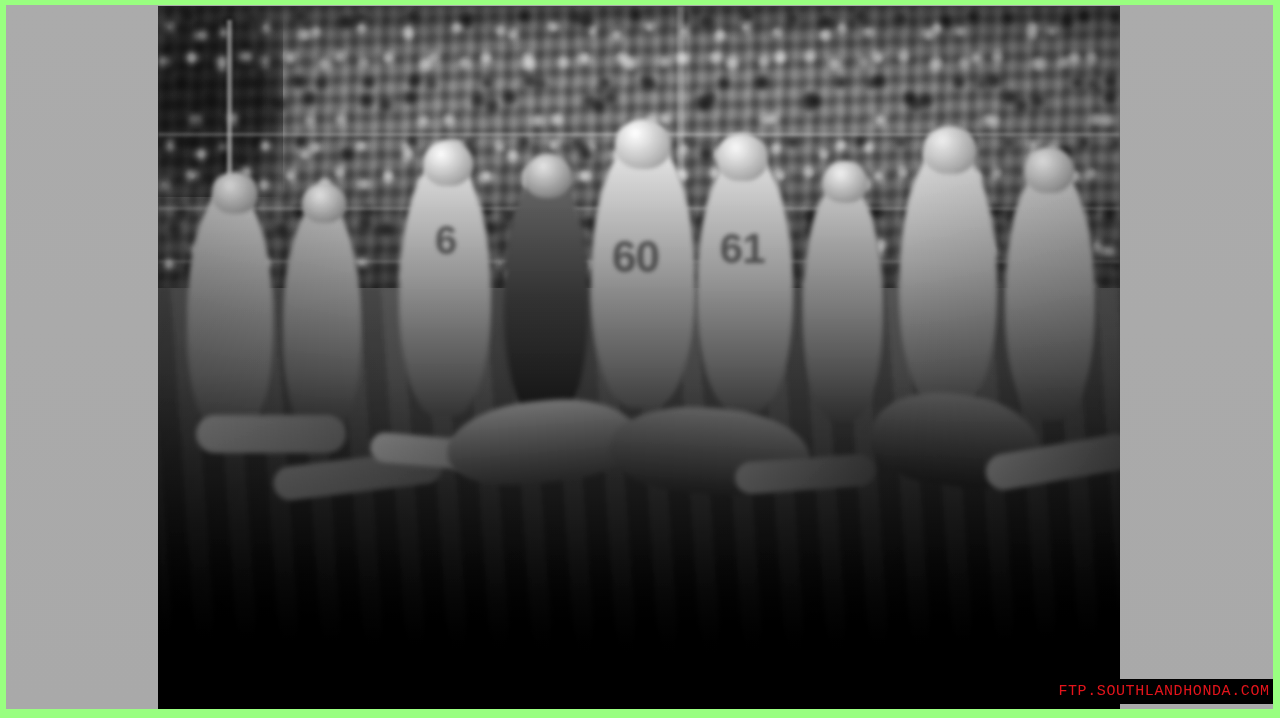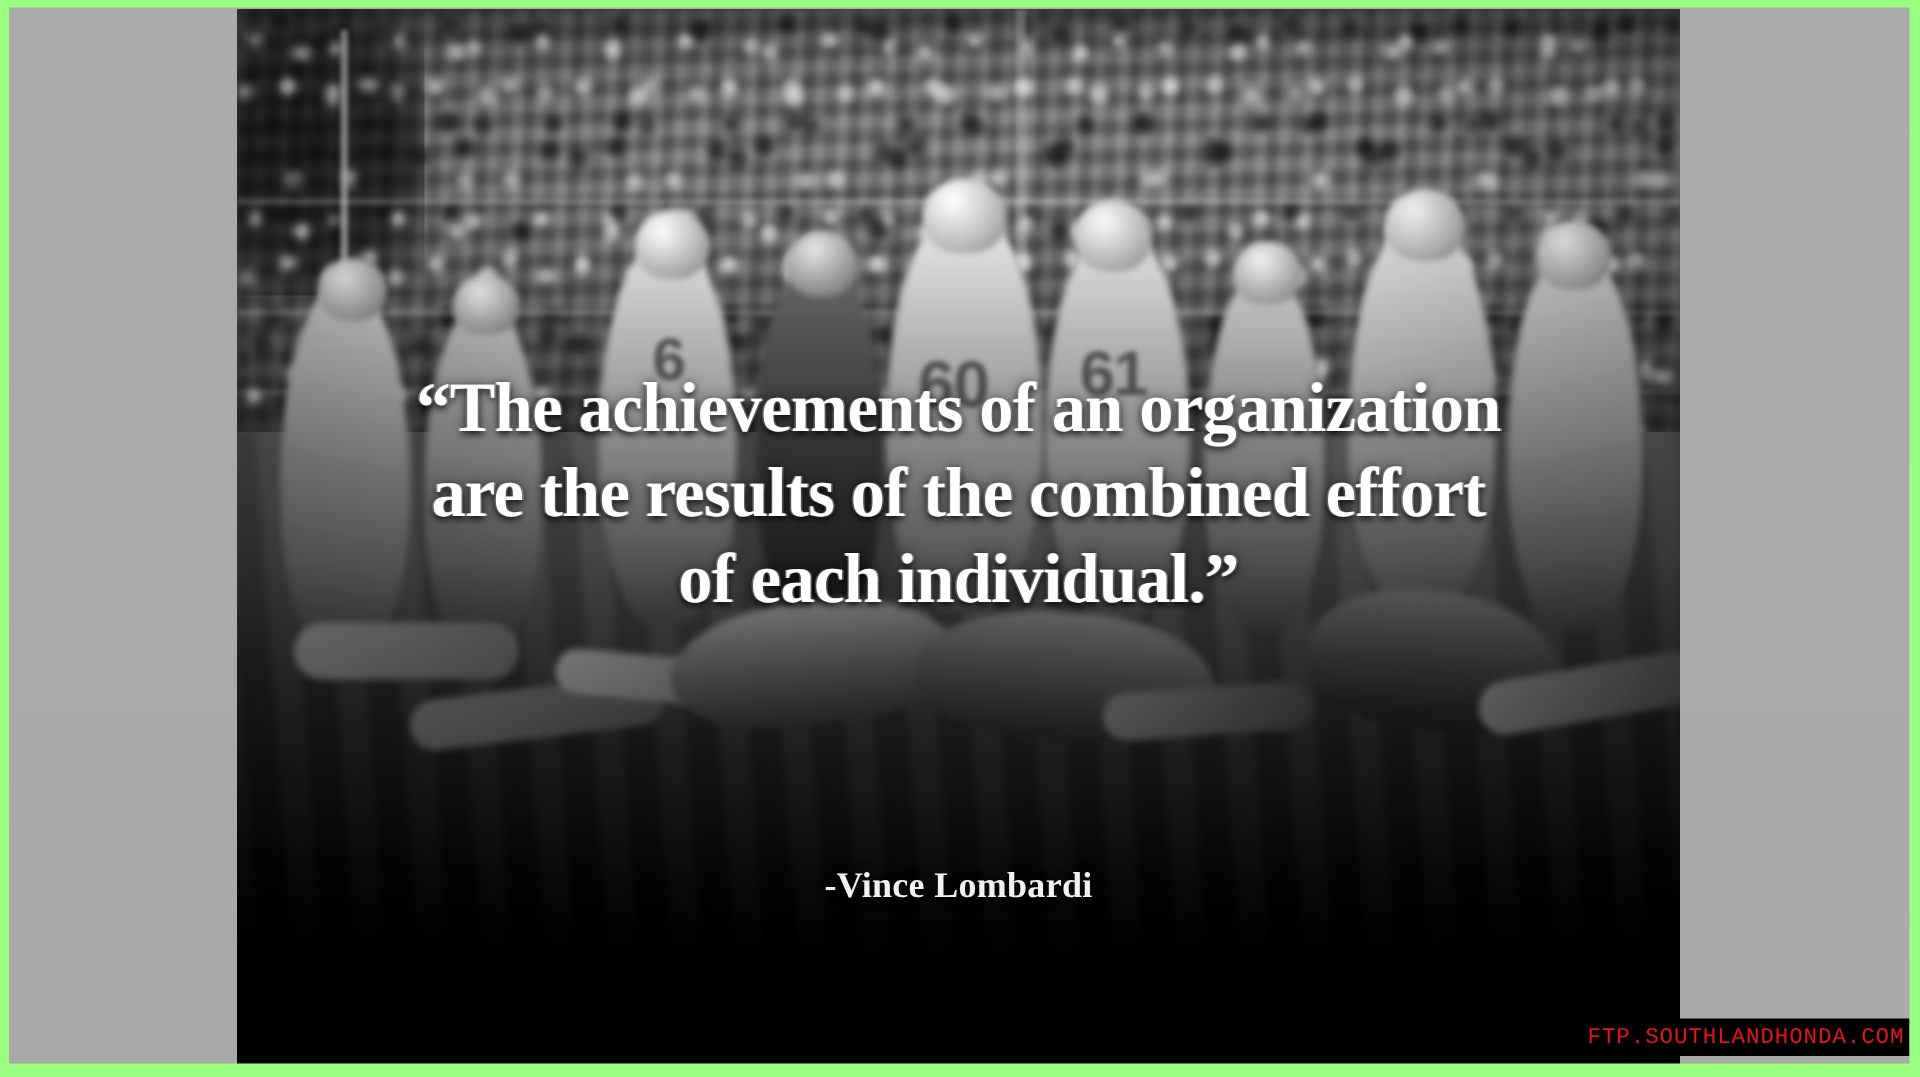--- a/index.html
+++ b/index.html
@@ -358,27 +358,21 @@
       <div class="leg" style="left:22%; top:61%; width:130px; height:30px; background:linear-gradient(90deg,#a6a6a6,#707070); transform:rotate(5deg);"></div>
       <div class="player" style="left:30%; top:56%; width:190px; height:82px; background:linear-gradient(180deg,#8d8d8d,#3c3c3c); transform:rotate(-6deg);"></div>
       <div class="player" style="left:47%; top:57%; width:200px; height:86px; background:linear-gradient(180deg,#7a7a7a,#2f2f2f); transform:rotate(4deg);"></div>
       <div class="leg" style="left:60%; top:64%; width:140px; height:32px; background:linear-gradient(90deg,#7e7e7e,#4c4c4c); transform:rotate(-4deg);"></div>
       <div class="player" style="left:74%; top:55%; width:170px; height:92px; background:linear-gradient(180deg,#6d6d6d,#282828); transform:rotate(7deg);"></div>
       <div class="leg" style="left:86%; top:62%; width:150px; height:36px; background:linear-gradient(90deg,#9a9a9a,#5e5e5e); transform:rotate(-10deg);"></div>
 
       <div class="photo-vignette"></div>
     </div>
 
-    <div class="quote-block">
-      <span class="quote-line">“The achievements of an organization</span>
-      <span class="quote-line">are the results of the combined effort</span>
-      <span class="quote-line">of each individual.”</span>
-    </div>
-
-    <div class="attribution">-Vince Lombardi</div>
+
   </div>
 
   <div class="watermark">
     <span class="watermark-text">FTP.SOUTHLANDHONDA.COM</span>
   </div>
 
   <div class="green-frame bottom-thick"></div>
 </div>
 
 </body></html>

